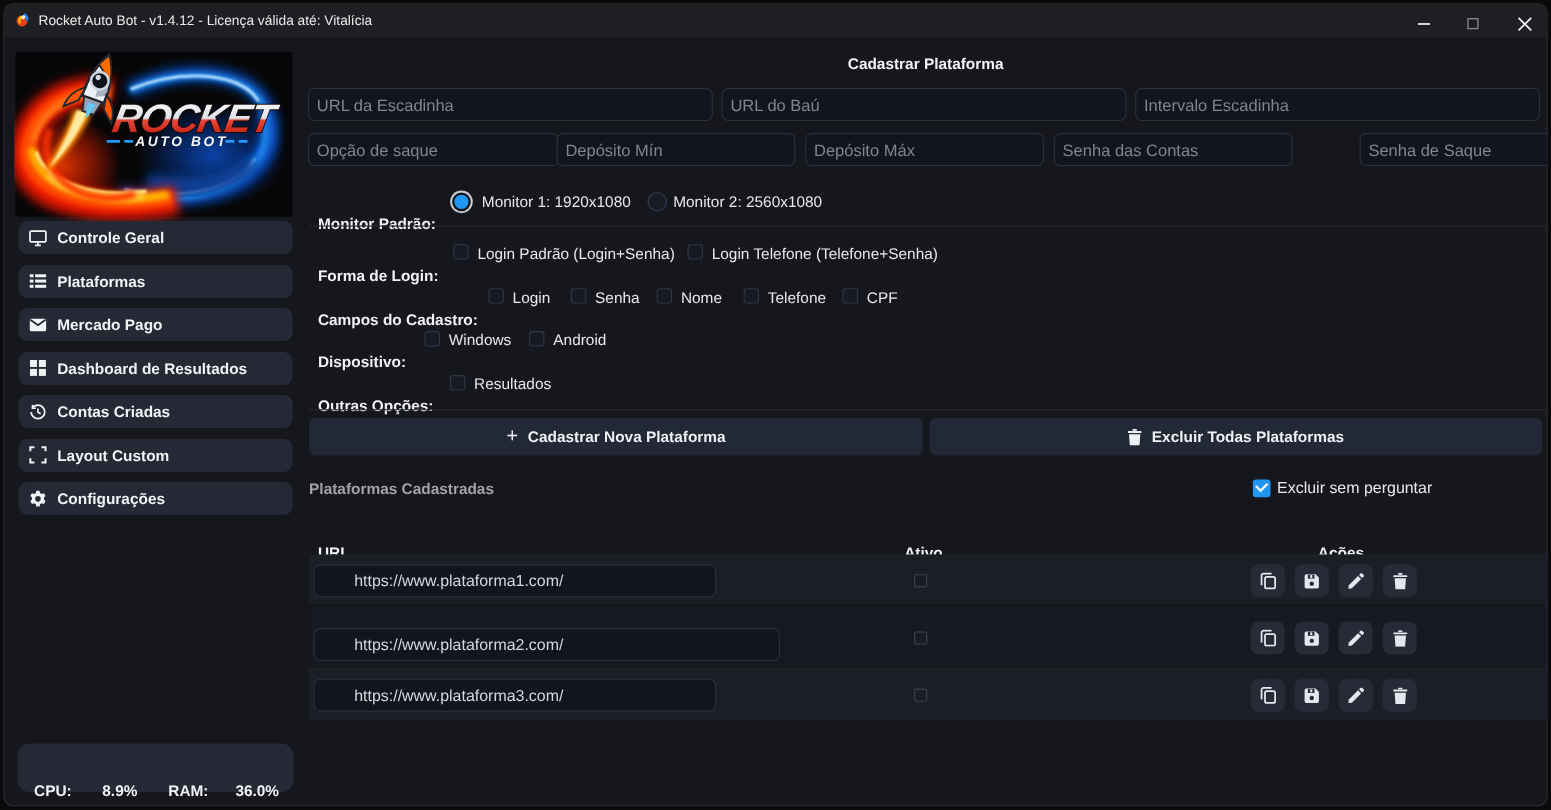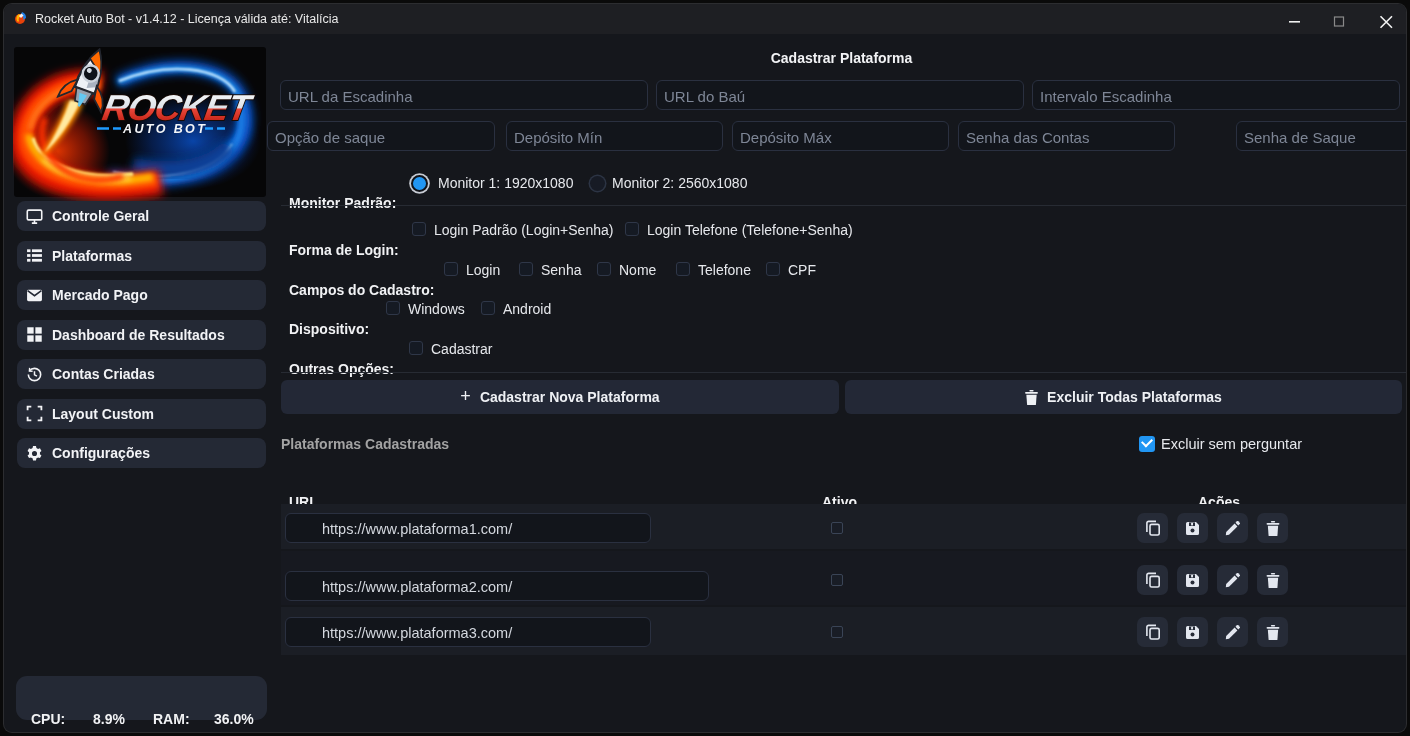--- a/index.html
+++ b/index.html
@@ -188,21 +188,21 @@
     <span class="abs lbl" style="left:15px;top:15px">CPU:</span>
     <span class="abs lbl" style="left:77px;top:15px">8.9%</span>
     <span class="abs lbl" style="left:137px;top:15px">RAM:</span>
     <span class="abs lbl" style="left:198px;top:15px">36.0%</span>
   </div>
   <div id="content">
     <div class="abs" style="left:277px;top:46px;width:1121px;text-align:center;font-weight:bold;font-size:14px;color:#f2f3f5">Cadastrar Plataforma</div>
     <div class="inp" style="left:276px;top:76px;width:368px">URL da Escadinha</div>
     <div class="inp" style="left:652px;top:76px;width:368px">URL do Baú</div>
     <div class="inp" style="left:1028px;top:76px;width:368px">Intervalo Escadinha</div>
-    <div class="inp" style="left:263px;top:117px;width:228px">Opção de saque</div>
+    <div class="inp" style="left:276px;top:117px;width:228px">Opção de saque</div>
     <div class="inp" style="left:502px;top:117px;width:217px">Depósito Mín</div>
     <div class="inp" style="left:728px;top:117px;width:217px">Depósito Máx</div>
     <div class="inp" style="left:954px;top:117px;width:217px">Senha das Contas</div>
     <div class="inp" style="left:1232px;top:117px;width:205px">Senha de Saque</div>
 
     <span class="abs lbl" style="left:285px;top:171px">Monitor Padrão:</span>
     <span class="abs radio on" style="left:407px;top:171px"></span>
     <span class="abs txt" style="left:434px;top:171px">Monitor 1: 1920x1080</span>
     <span class="abs radio" style="left:585px;top:171px"></span>
     <span class="abs txt" style="left:608px;top:171px">Monitor 2: 2560x1080</span>
@@ -227,21 +227,21 @@
     <span class="abs txt" style="left:784px;top:258px">CPF</span>
 
     <span class="abs lbl" style="left:285px;top:297px">Dispositivo:</span>
     <span class="abs cb" style="left:382px;top:297px"></span>
     <span class="abs txt" style="left:404px;top:297px">Windows</span>
     <span class="abs cb" style="left:477px;top:297px"></span>
     <span class="abs txt" style="left:499px;top:297px">Android</span>
 
     <span class="abs lbl" style="left:285px;top:337px">Outras Opções:</span>
     <span class="abs cb" style="left:405px;top:337px"></span>
-    <span class="abs txt" style="left:427px;top:337px">Cadastrar</span>
+    <span class="abs txt" style="left:427px;top:337px">Resultados</span>
     <div class="sep" style="top:368px"></div>
 
     <div class="bigbtn" style="left:277px;top:376px;width:558px"><span style="font-weight:normal;font-size:18px;margin-right:9px;position:relative;top:-1px">+</span>Cadastrar Nova Plataforma</div>
     <div class="bigbtn" style="left:841px;top:376px;width:557px">
       <svg width="13" height="15" viewBox="0 0 12 14" fill="#eef0f4" style="margin-right:9px">
         <rect x="0" y="1.8" width="12" height="1.6" rx="0.8"></rect>
         <rect x="4" y="0" width="4" height="1.4" rx="0.7"></rect>
         <path d="M1.2 4.4 H10.8 L10.1 14 H1.9 Z"></path>
       </svg>Excluir Todas Plataformas</div>
 

